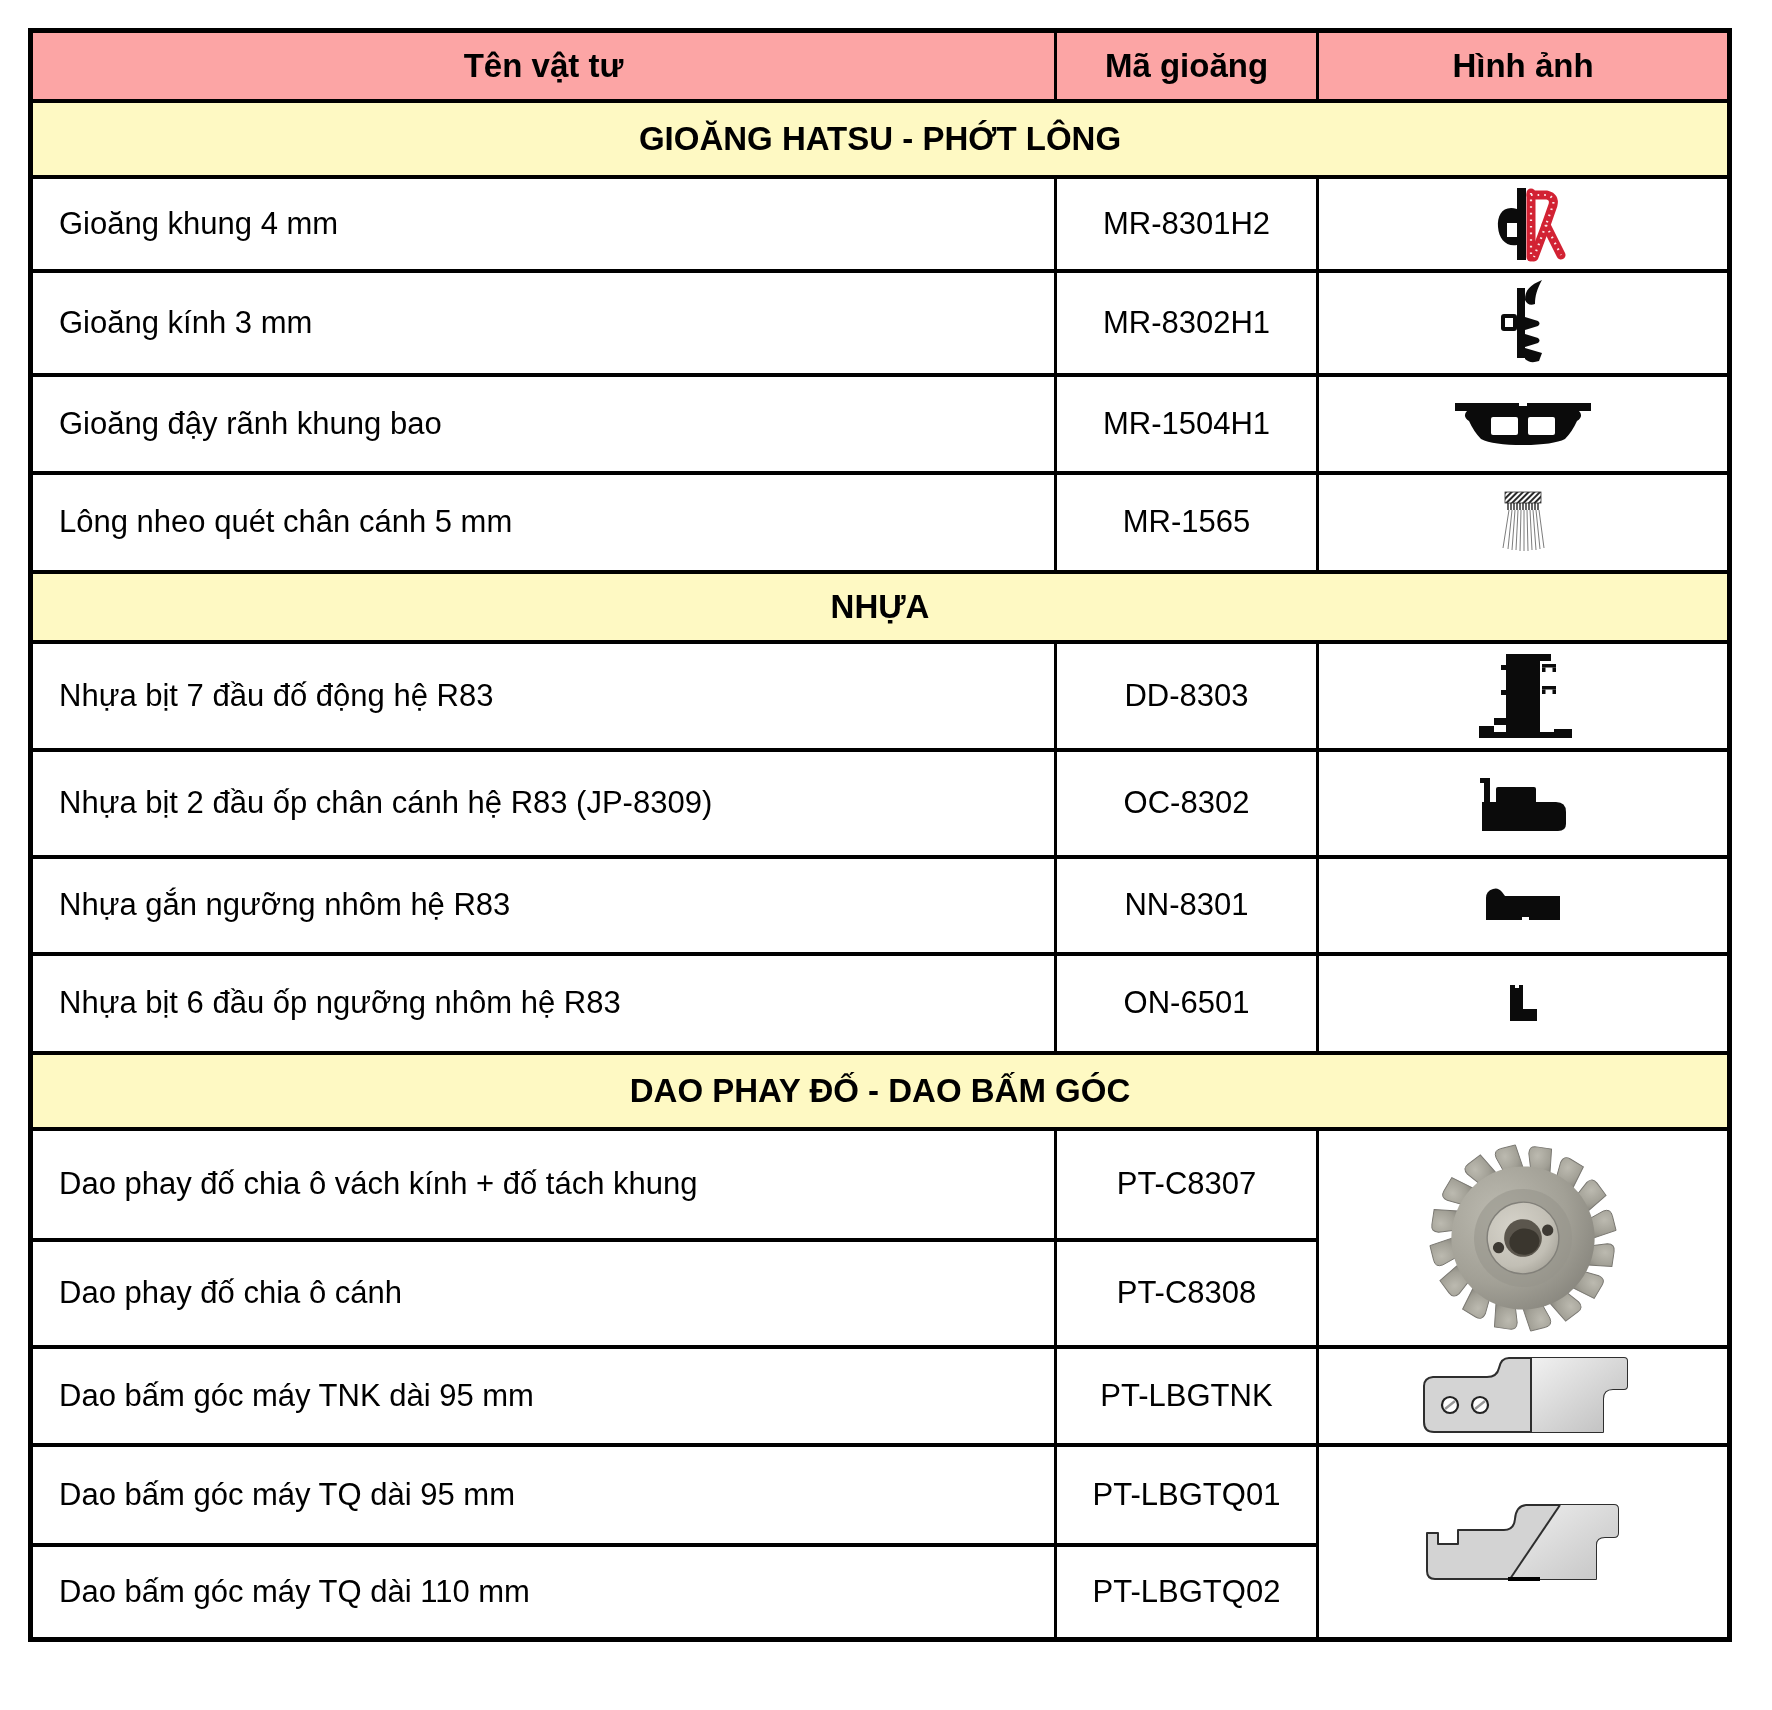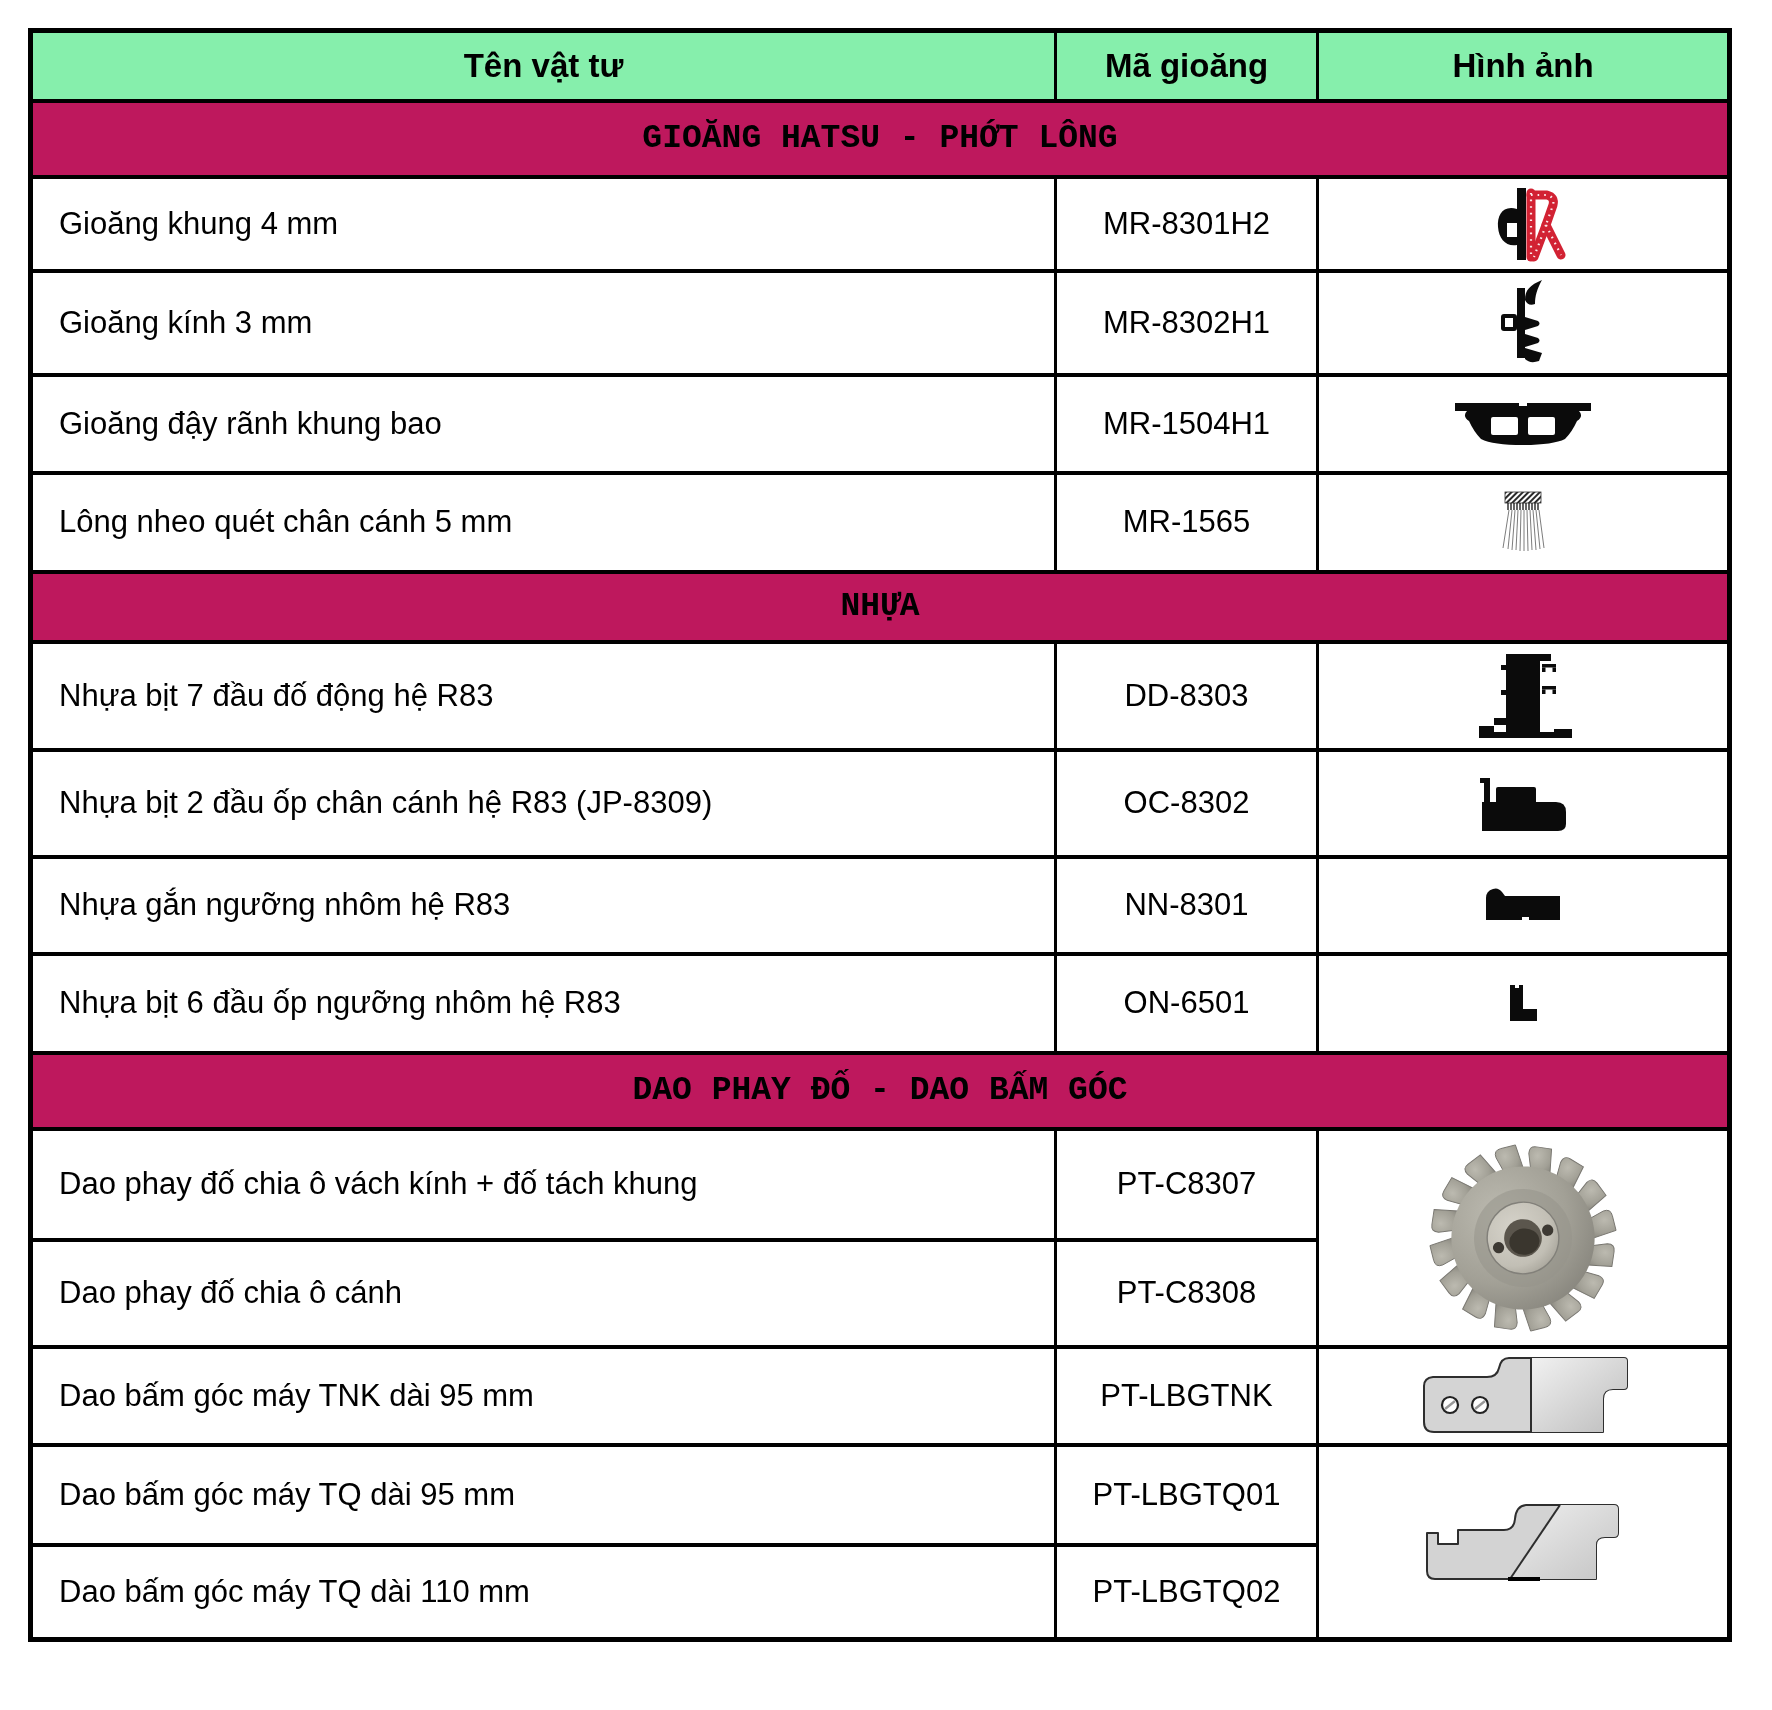--- a/index.html
+++ b/index.html
@@ -7,23 +7,23 @@
        font-family:"Liberation Sans","DejaVu Sans",sans-serif;color:#000;}
   .wrap{position:absolute;left:28px;top:28px;}
   table.materials{border-collapse:collapse;table-layout:fixed;background:#fff;}
   table.materials, table.materials td, table.materials th{border:4px solid #000;}
   table.materials td, table.materials th{border-left-width:3px;border-right-width:3px;overflow:hidden;}
   table.materials{border-width:5px;}
   col.c-name{width:1025px;}
   col.c-code{width:262px;}
   col.c-img{width:412px;}
   tr.head-row{height:70px;}
-  tr.head-row th{font-size:33px;font-weight:700;text-align:center;vertical-align:middle;background:#86efac;}
+  tr.head-row th{font-size:33px;font-weight:700;text-align:center;vertical-align:middle;background:#fca5a5;}
   tr.section-row{height:76px;}
-  tr.section-row td{background:#be185d;font-size:33px;font-weight:700;text-align:center;vertical-align:middle;font-family:Liberation Mono, monospace;}
+  tr.section-row td{background:#fef9c3;font-size:33px;font-weight:700;text-align:center;vertical-align:middle;}
   tr.data-row{height:99px;}
   td.name-cell{font-size:31px;text-align:left;vertical-align:middle;padding-left:26px;padding-right:20px;}
   td.code-cell{font-size:31px;text-align:center;vertical-align:middle;}
   td.img-cell{text-align:center;vertical-align:middle;padding:4px 0;}
   td.img-cell svg{display:inline-block;vertical-align:middle;}
 </style>
 </head>
 <body>
 
 <div class="wrap">

